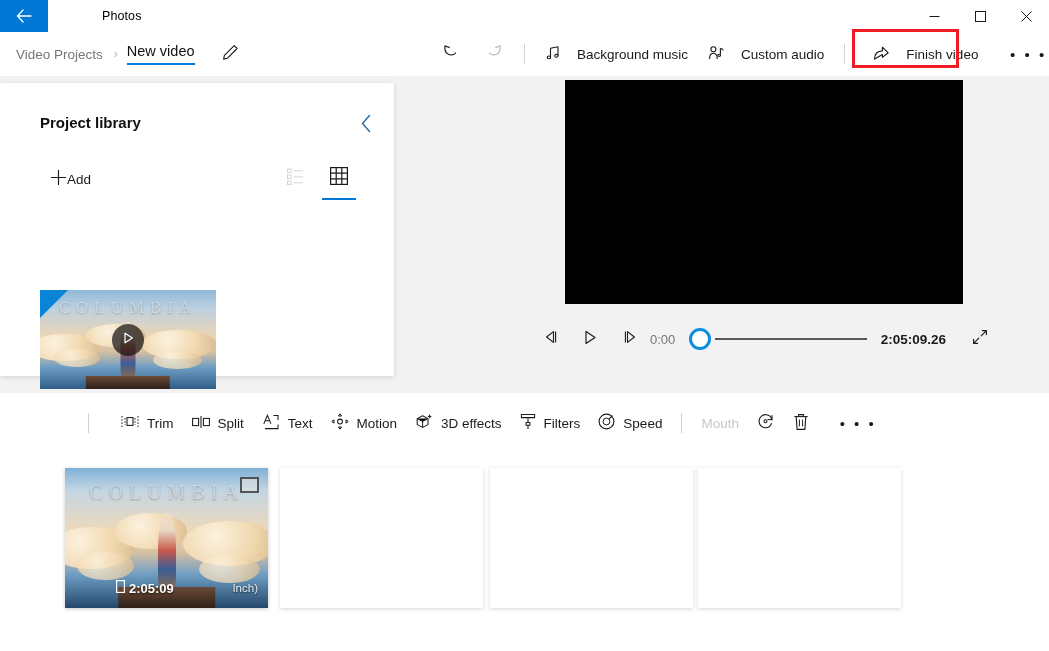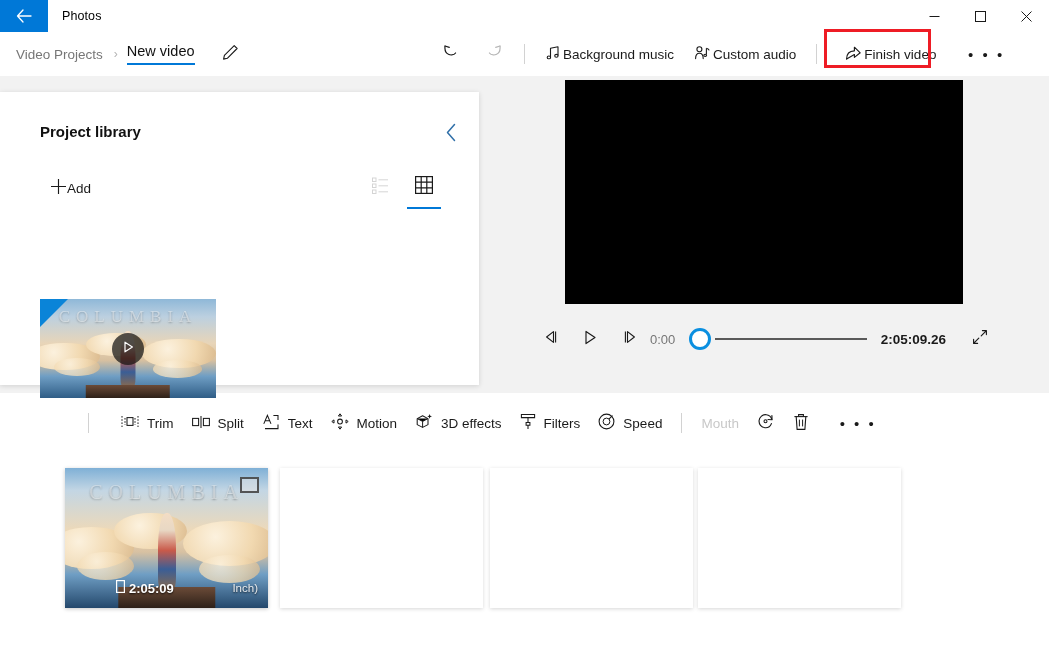--- a/index.html
+++ b/index.html
@@ -8,21 +8,21 @@
     font-family: "Liberation Sans", sans-serif;
     background: #ffffff;
     overflow: hidden;
     -webkit-font-smoothing: antialiased;
   }
   #app { position: relative; width: 1049px; height: 651px; background: #ffffff; }
 
   
   .titlebar {
     position: absolute; left: 0; top: 0; width: 1049px; height: 32px;
-    background: #ffffff; display: flex; align-items: center;
+    background: #ffffff; display: flex; align-items: center; gap: 40px;
   }
   .back-btn {
     width: 48px; height: 32px; background: #0078d7;
     display: flex; align-items: center; justify-content: center; cursor: pointer;
   }
   .back-btn svg { display: block; }
   .app-title {
     margin-left: 14px; font-size: 12.5px; color: #000; letter-spacing: .1px;
   }
   .wincontrols { position: absolute; right: 0; top: 0; display: flex; height: 32px; }
@@ -54,21 +54,21 @@
     position: absolute; left: 430px; top: 0; height: 44px;
     display: flex; align-items: center;
   }
   .icon-btn {
     width: 42px; height: 36px; display: flex; align-items: center;
     justify-content: center; cursor: pointer;
   }
   .icon-btn.disabled { opacity: .32; cursor: default; }
   .vsep { width: 1px; height: 20px; background: #d2d2d2; margin: 0 10px; }
   .cmd-item {
-    display: flex; align-items: center; gap: 2px; height: 32px;
+    display: flex; align-items: center; gap: 16px; height: 32px;
     padding: 0 10px; cursor: pointer; font-size: 13.5px; color: #1a1a1a;
     white-space: nowrap;
   }
   .finish-wrap {
     position: relative; margin-left: 8px;
   }
   .finish-highlight {
     position: absolute; left: -11px; top: -9px; width: 107px; height: 39px;
     border: 3px solid #ee1c25; pointer-events: none;
   }
@@ -79,21 +79,21 @@
   }
 
   
   .workspace {
     position: absolute; left: 0; top: 76px; width: 1049px; height: 317px;
     background: #f2f2f2;
   }
 
   
   .library {
-    position: absolute; left: 0; top: 16px; width: 479px; height: 293px;
+    position: absolute; left: 0; top: 7px; width: 394px; height: 293px;
     background: #ffffff; box-shadow: 0 1px 5px rgba(0,0,0,.14);
   }
   .library-head {
     position: absolute; left: 40px; top: 31px;
     font-size: 15px; font-weight: bold; color: #111;
   }
   .collapse-btn {
     position: absolute; right: 12px; top: 26px; width: 32px; height: 32px;
     display: flex; align-items: center; justify-content: center; cursor: pointer;
   }

